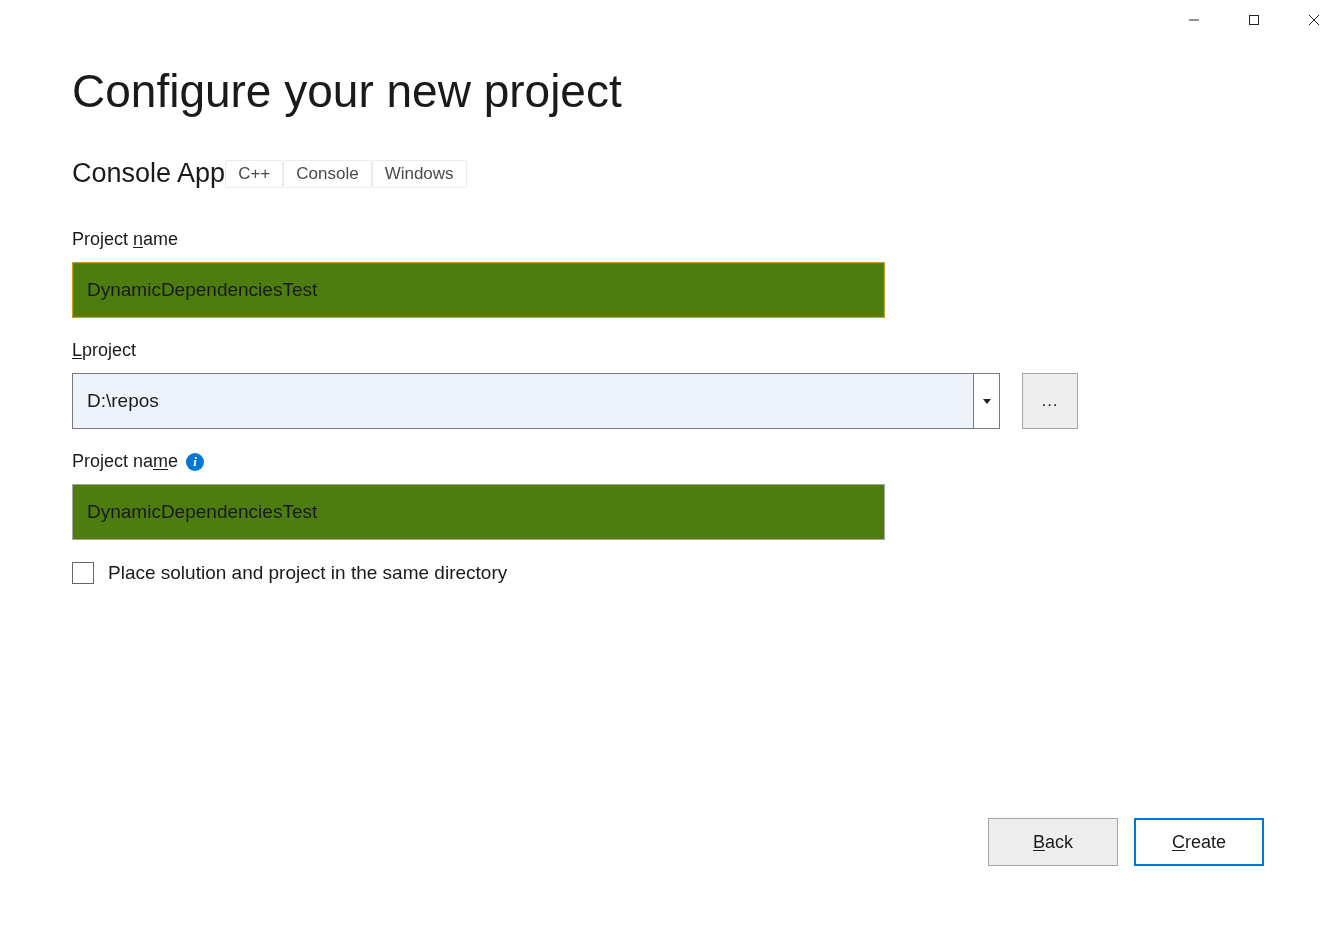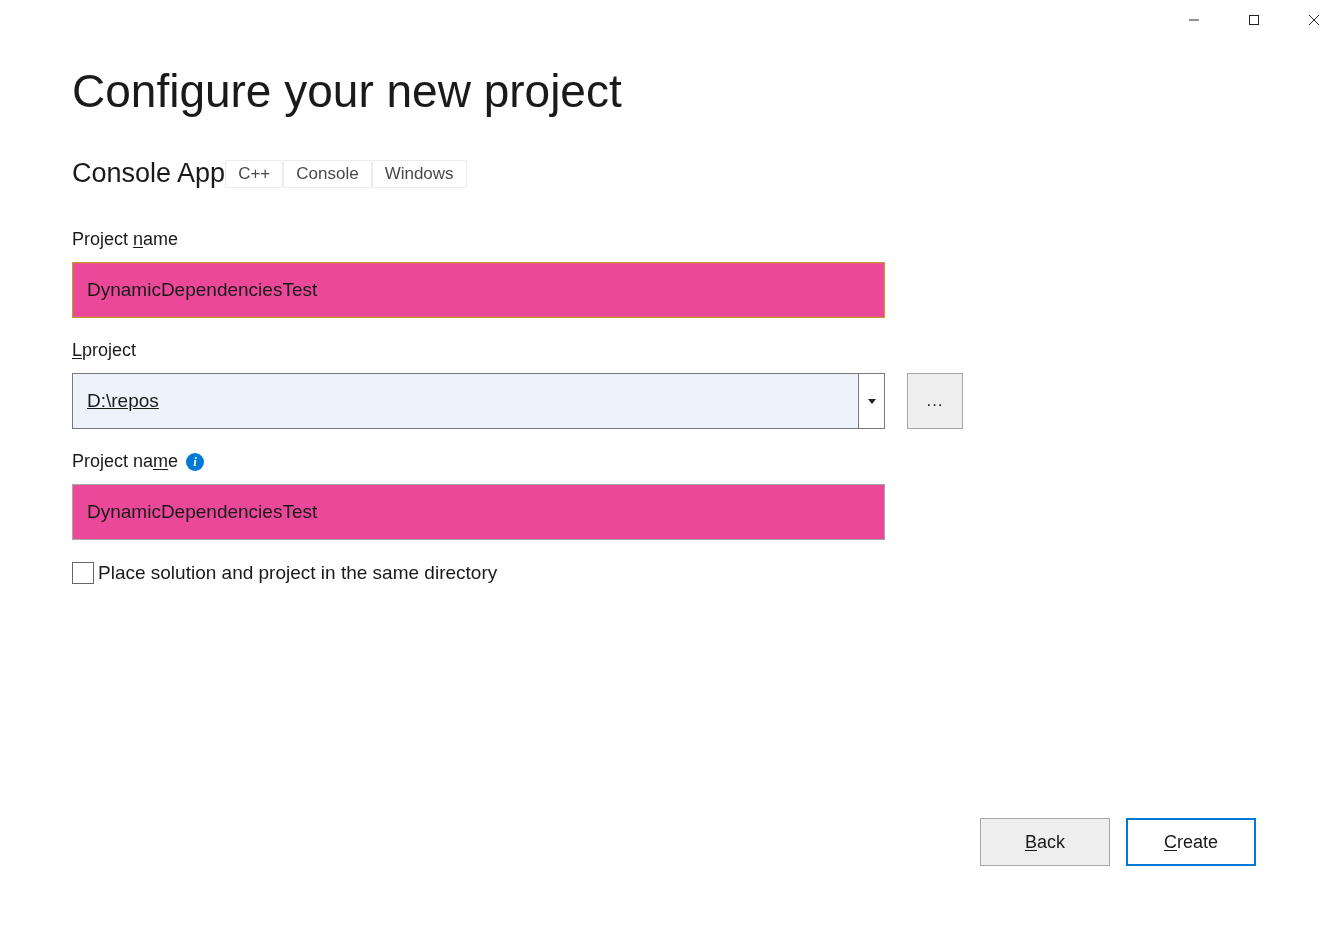--- a/index.html
+++ b/index.html
@@ -68,40 +68,39 @@
       gap: 8px;
     }
     .field-label .ul { text-decoration: underline; text-underline-offset: 2px; }
     .text-input {
       width: 813px;
       height: 56px;
       border: 1px solid #a6a6a6;
       padding: 0 14px;
       font-size: 19px;
       color: #1a1a1a;
-      background: #ec4899;
+      background: #4d7c0f;
       outline: none;
     }
     .text-input.focused {
       border: 1px solid #c79a2c;
       box-shadow: inset 0 0 0 1px rgba(199,154,44,0.2);
     }
     .location-row {
       display: flex;
       align-items: center;
       gap: 22px;
     }
     .combo {
-      width: 813px;
+      width: 928px;
       height: 56px;
       border: 1px solid #7a7a7a;
       background: #eef3fb;
       display: flex;
       align-items: stretch;
-      text-decoration: underline;
     }
     .combo-value {
       flex: 1;
       padding: 0 14px;
       font-size: 19px;
       display: flex;
       align-items: center;
       color: #1a1a1a;
     }
     .combo-arrow {
@@ -137,38 +136,38 @@
       font-weight: bold;
       display: inline-flex;
       align-items: center;
       justify-content: center;
       font-style: italic;
       font-family: Georgia, serif;
     }
     .checkbox-row {
       display: flex;
       align-items: center;
-      gap: 4px;
+      gap: 14px;
       margin-top: 6px;
     }
     .checkbox {
       width: 22px;
       height: 22px;
       border: 1px solid #666;
       background: #fff;
       cursor: pointer;
     }
     .checkbox-label {
       font-size: 19px;
       color: #1a1a1a;
     }
     .footer {
       position: absolute;
       bottom: 72px;
-      right: 88px;
+      right: 80px;
       display: flex;
       gap: 16px;
     }
     .btn {
       width: 130px;
       height: 48px;
       border: 1px solid #a6a6a6;
       background: #eeeeee;
       font-size: 18px;
       color: #1a1a1a;

